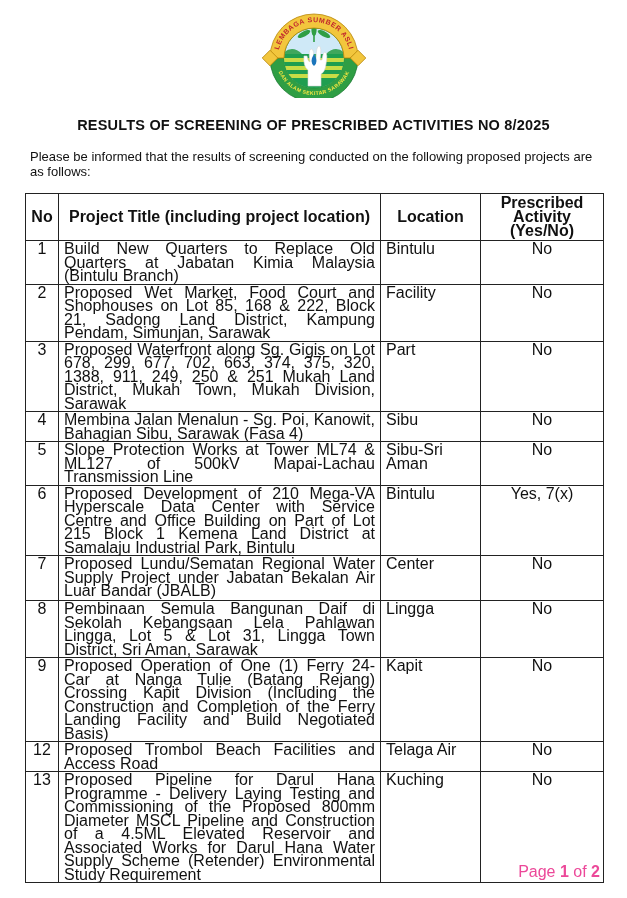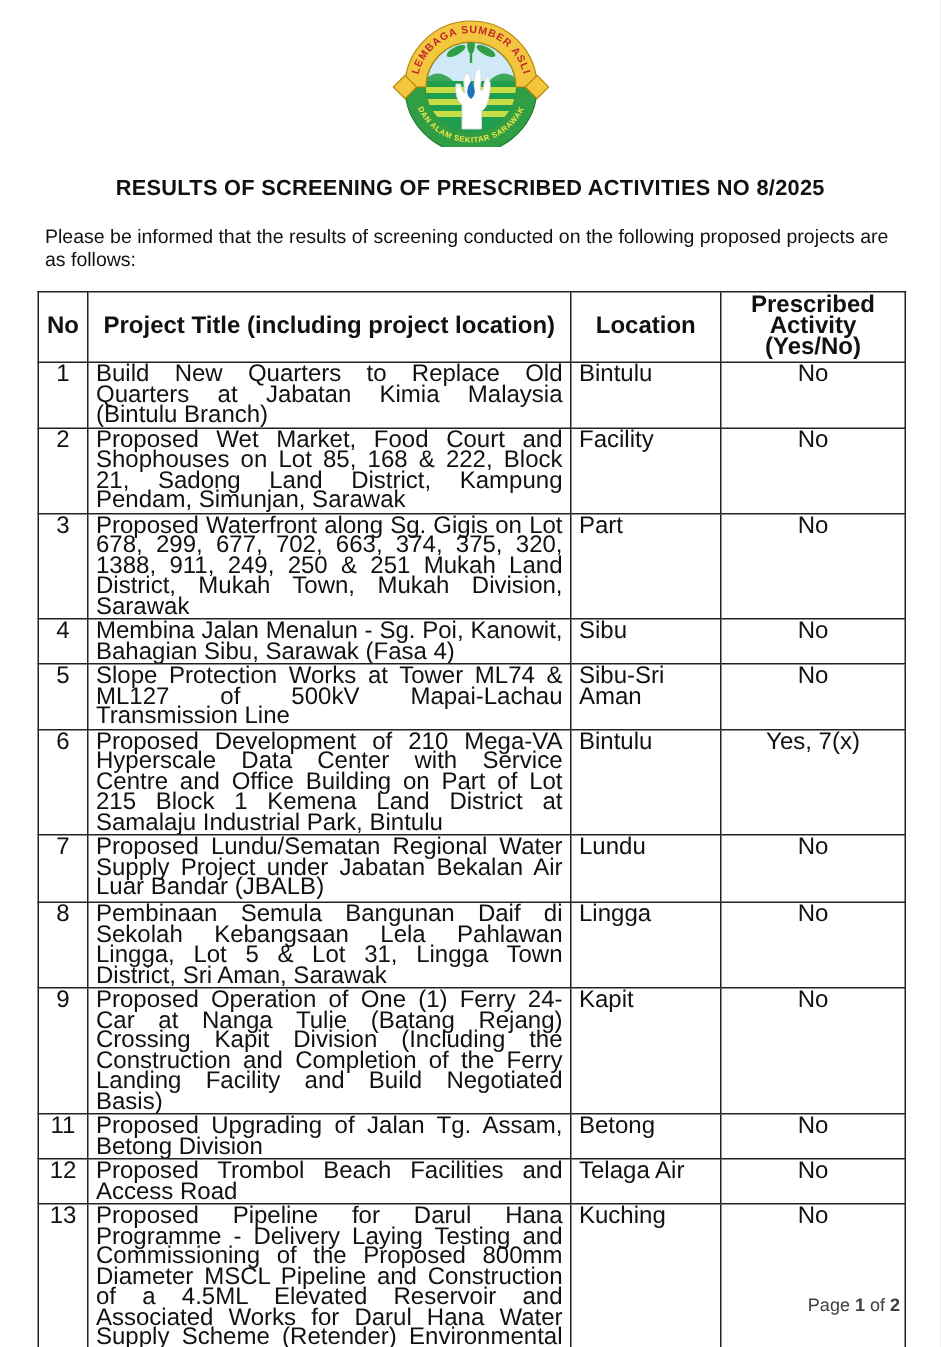--- a/index.html
+++ b/index.html
@@ -29,21 +29,21 @@
     font-weight:bold;text-align:center;vertical-align:middle;
     height:38px;padding:2px 4px;line-height:14px;
   }
   .th-prescribed{white-space:pre-line;margin-left:11px;}
   td.cell-no{text-align:center;}
   td.cell-title{text-align:justify;}
   td.cell-loc{}
   td.cell-pre{text-align:center;}
   .page-footer{
     position:absolute;top:863px;right:27px;
-    font-size:12px;color:#404040;
+    font-size:16px;color:#ec4899;
   }
   .page-footer .num{font-weight:bold;}
 </style>
 </head>
 <body>
 
 <div class="page">
 
   <div class="logo-wrap">
     <svg width="112" height="86" viewBox="0 0 112 86" aria-hidden="true">
@@ -148,39 +148,33 @@
         </tr>
         <tr style="height: 57px;">
           <td class="cell-no">6</td>
           <td class="cell-title">Proposed Development of 210 Mega-VA Hyperscale Data Center with Service Centre and Office Building on Part of Lot 215 Block 1 Kemena Land District at Samalaju Industrial Park, Bintulu</td>
           <td class="cell-loc">Bintulu</td>
           <td class="cell-pre">Yes, 7(x)</td>
         </tr>
         <tr style="height: 45px;">
           <td class="cell-no">7</td>
           <td class="cell-title">Proposed Lundu/Sematan Regional Water Supply Project under Jabatan Bekalan Air Luar Bandar (JBALB)</td>
-          <td class="cell-loc">Lundu</td>
+          <td class="cell-loc">Center</td>
           <td class="cell-pre">No</td>
         </tr>
         <tr style="height: 53px;">
           <td class="cell-no">8</td>
           <td class="cell-title">Pembinaan Semula Bangunan Daif di Sekolah Kebangsaan Lela Pahlawan Lingga, Lot 5 &amp; Lot 31, Lingga Town District, Sri Aman, Sarawak</td>
           <td class="cell-loc">Lingga</td>
           <td class="cell-pre">No</td>
         </tr>
         <tr style="height: 72px;">
           <td class="cell-no">9</td>
           <td class="cell-title">Proposed Operation of One (1) Ferry 24-Car at Nanga Tulie (Batang Rejang) Crossing Kapit Division (Including the Construction and Completion of the Ferry Landing Facility and Build Negotiated Basis)</td>
           <td class="cell-loc">Kapit</td>
-          <td class="cell-pre">No</td>
-        </tr>
-        <tr style="height: 28px;">
-          <td class="cell-no">11</td>
-          <td class="cell-title">Proposed Upgrading of Jalan Tg. Assam, Betong Division</td>
-          <td class="cell-loc">Betong</td>
           <td class="cell-pre">No</td>
         </tr>
         <tr style="height: 28px;">
           <td class="cell-no">12</td>
           <td class="cell-title">Proposed Trombol Beach Facilities and Access Road</td>
           <td class="cell-loc">Telaga Air</td>
           <td class="cell-pre">No</td>
         </tr>
         <tr style="height: 99px;">
           <td class="cell-no">13</td>

